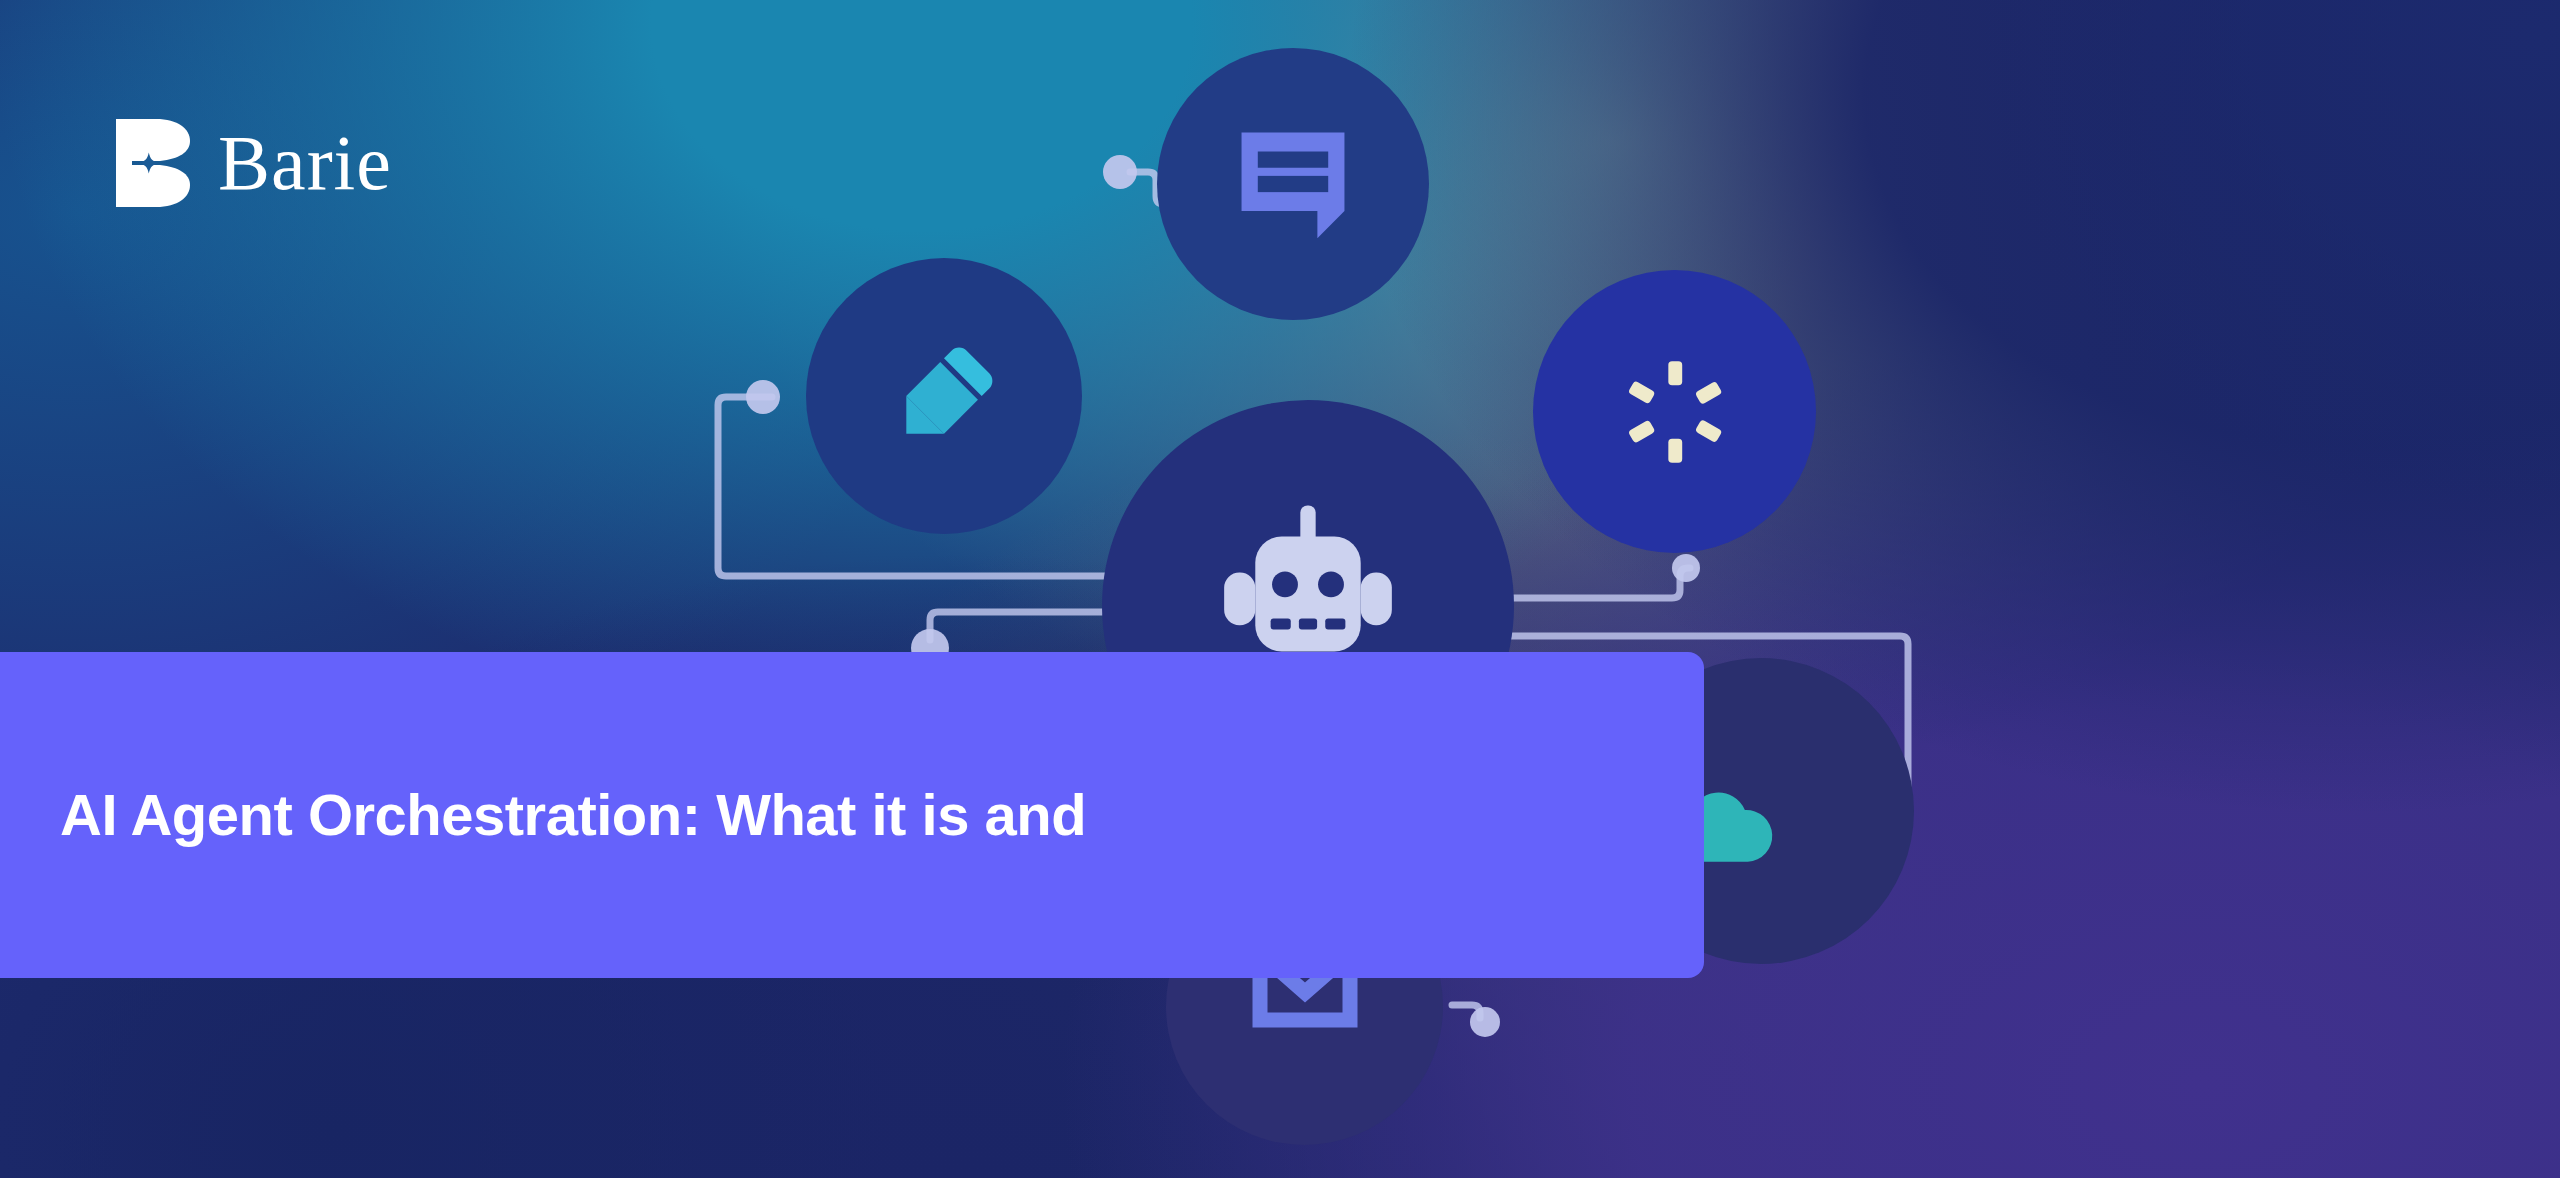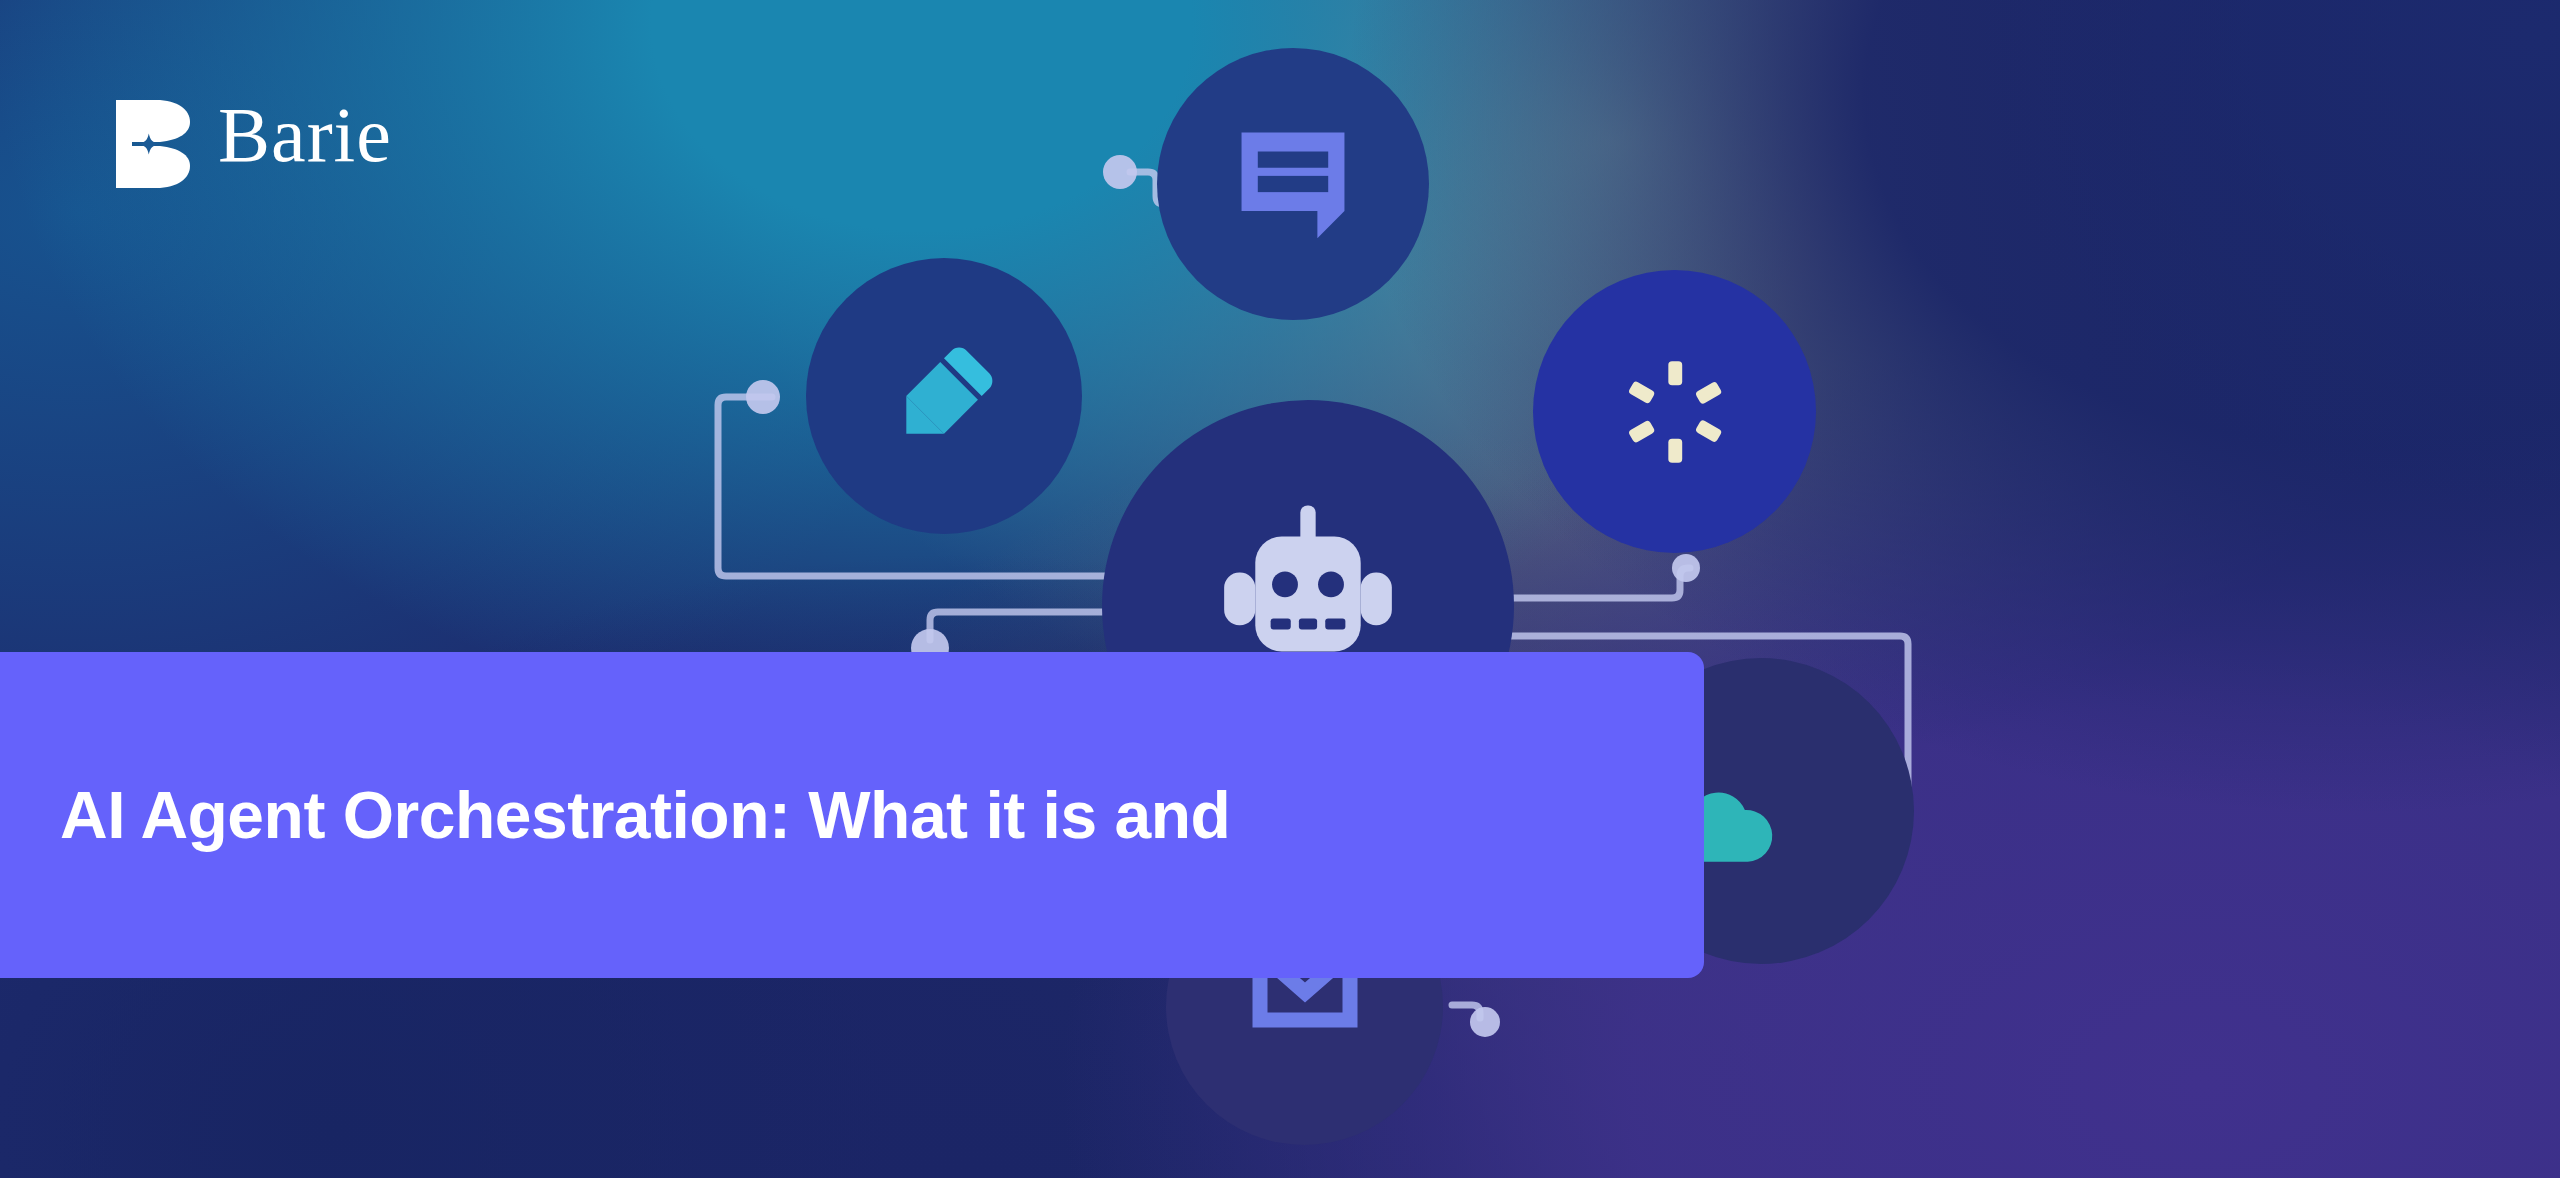--- a/index.html
+++ b/index.html
@@ -43,23 +43,23 @@
     inset: 0;
     background:
       radial-gradient(ellipse 700px 600px at 13% 96%, #182563 0%, rgba(24,37,99,0.0) 80%),
       radial-gradient(ellipse 700px 600px at 99% 3%, #1c2a6e 0%, rgba(28,42,110,0.0) 80%);
   }
 
   
   .logo-wrap {
     position: absolute;
     left: 112px;
-    top: 96px;
+    top: 115px;
     display: flex;
-    align-items: flex-start;
+    align-items: center;
     gap: 26px;
   }
   .logo-mark { width: 80px; height: 96px; display: block; }
   .logo-text {
     color: #ffffff;
     font-family: "Liberation Serif", "DejaVu Serif", serif;
     font-size: 78px;
     line-height: 1;
     letter-spacing: 1px;
     white-space: nowrap;
@@ -90,21 +90,21 @@
     background: #6562fb;
     border-radius: 16px;
     display: flex;
     flex-direction: column;
     justify-content: center;
     padding-left: 74px;
     box-sizing: border-box;
   }
   .banner-line {
     color: #ffffff;
-    font-size: 66px;
+    font-size: 58px;
     font-weight: 700;
     line-height: 1.22;
     letter-spacing: -0.5px;
     white-space: nowrap;
     font-family: "Liberation Sans", sans-serif;
   }
 </style>
 </head>
 <body>
 

